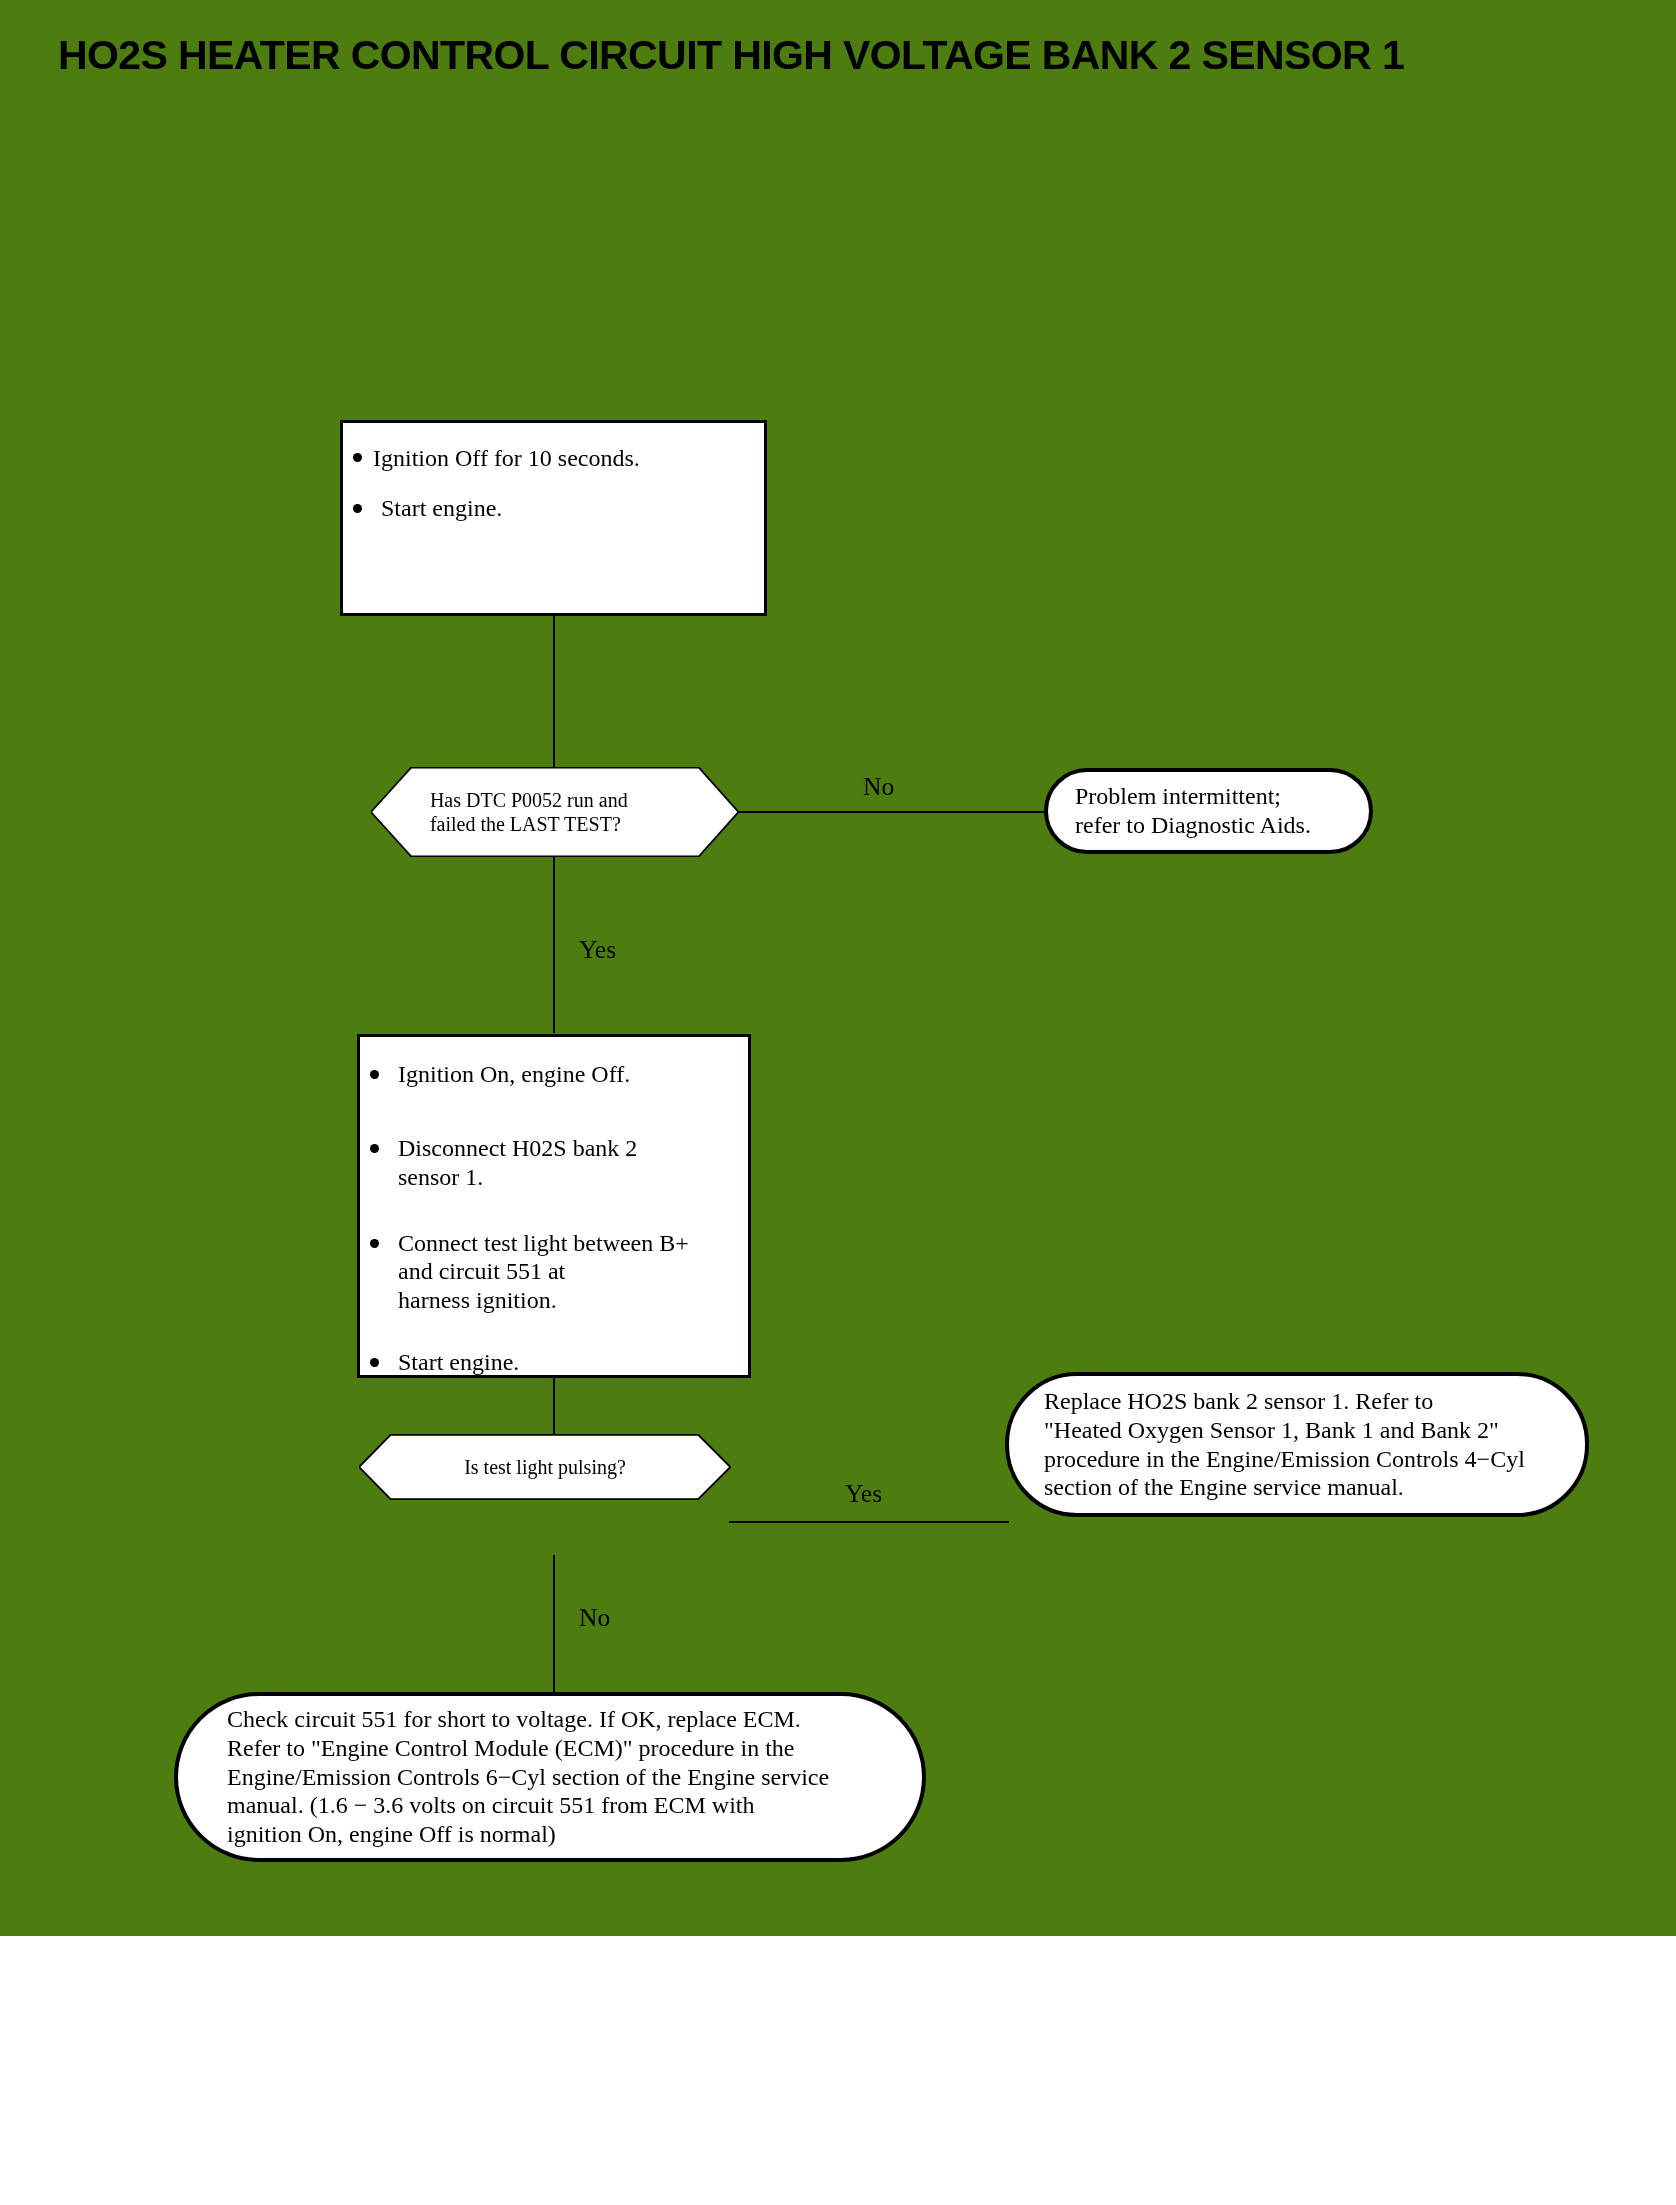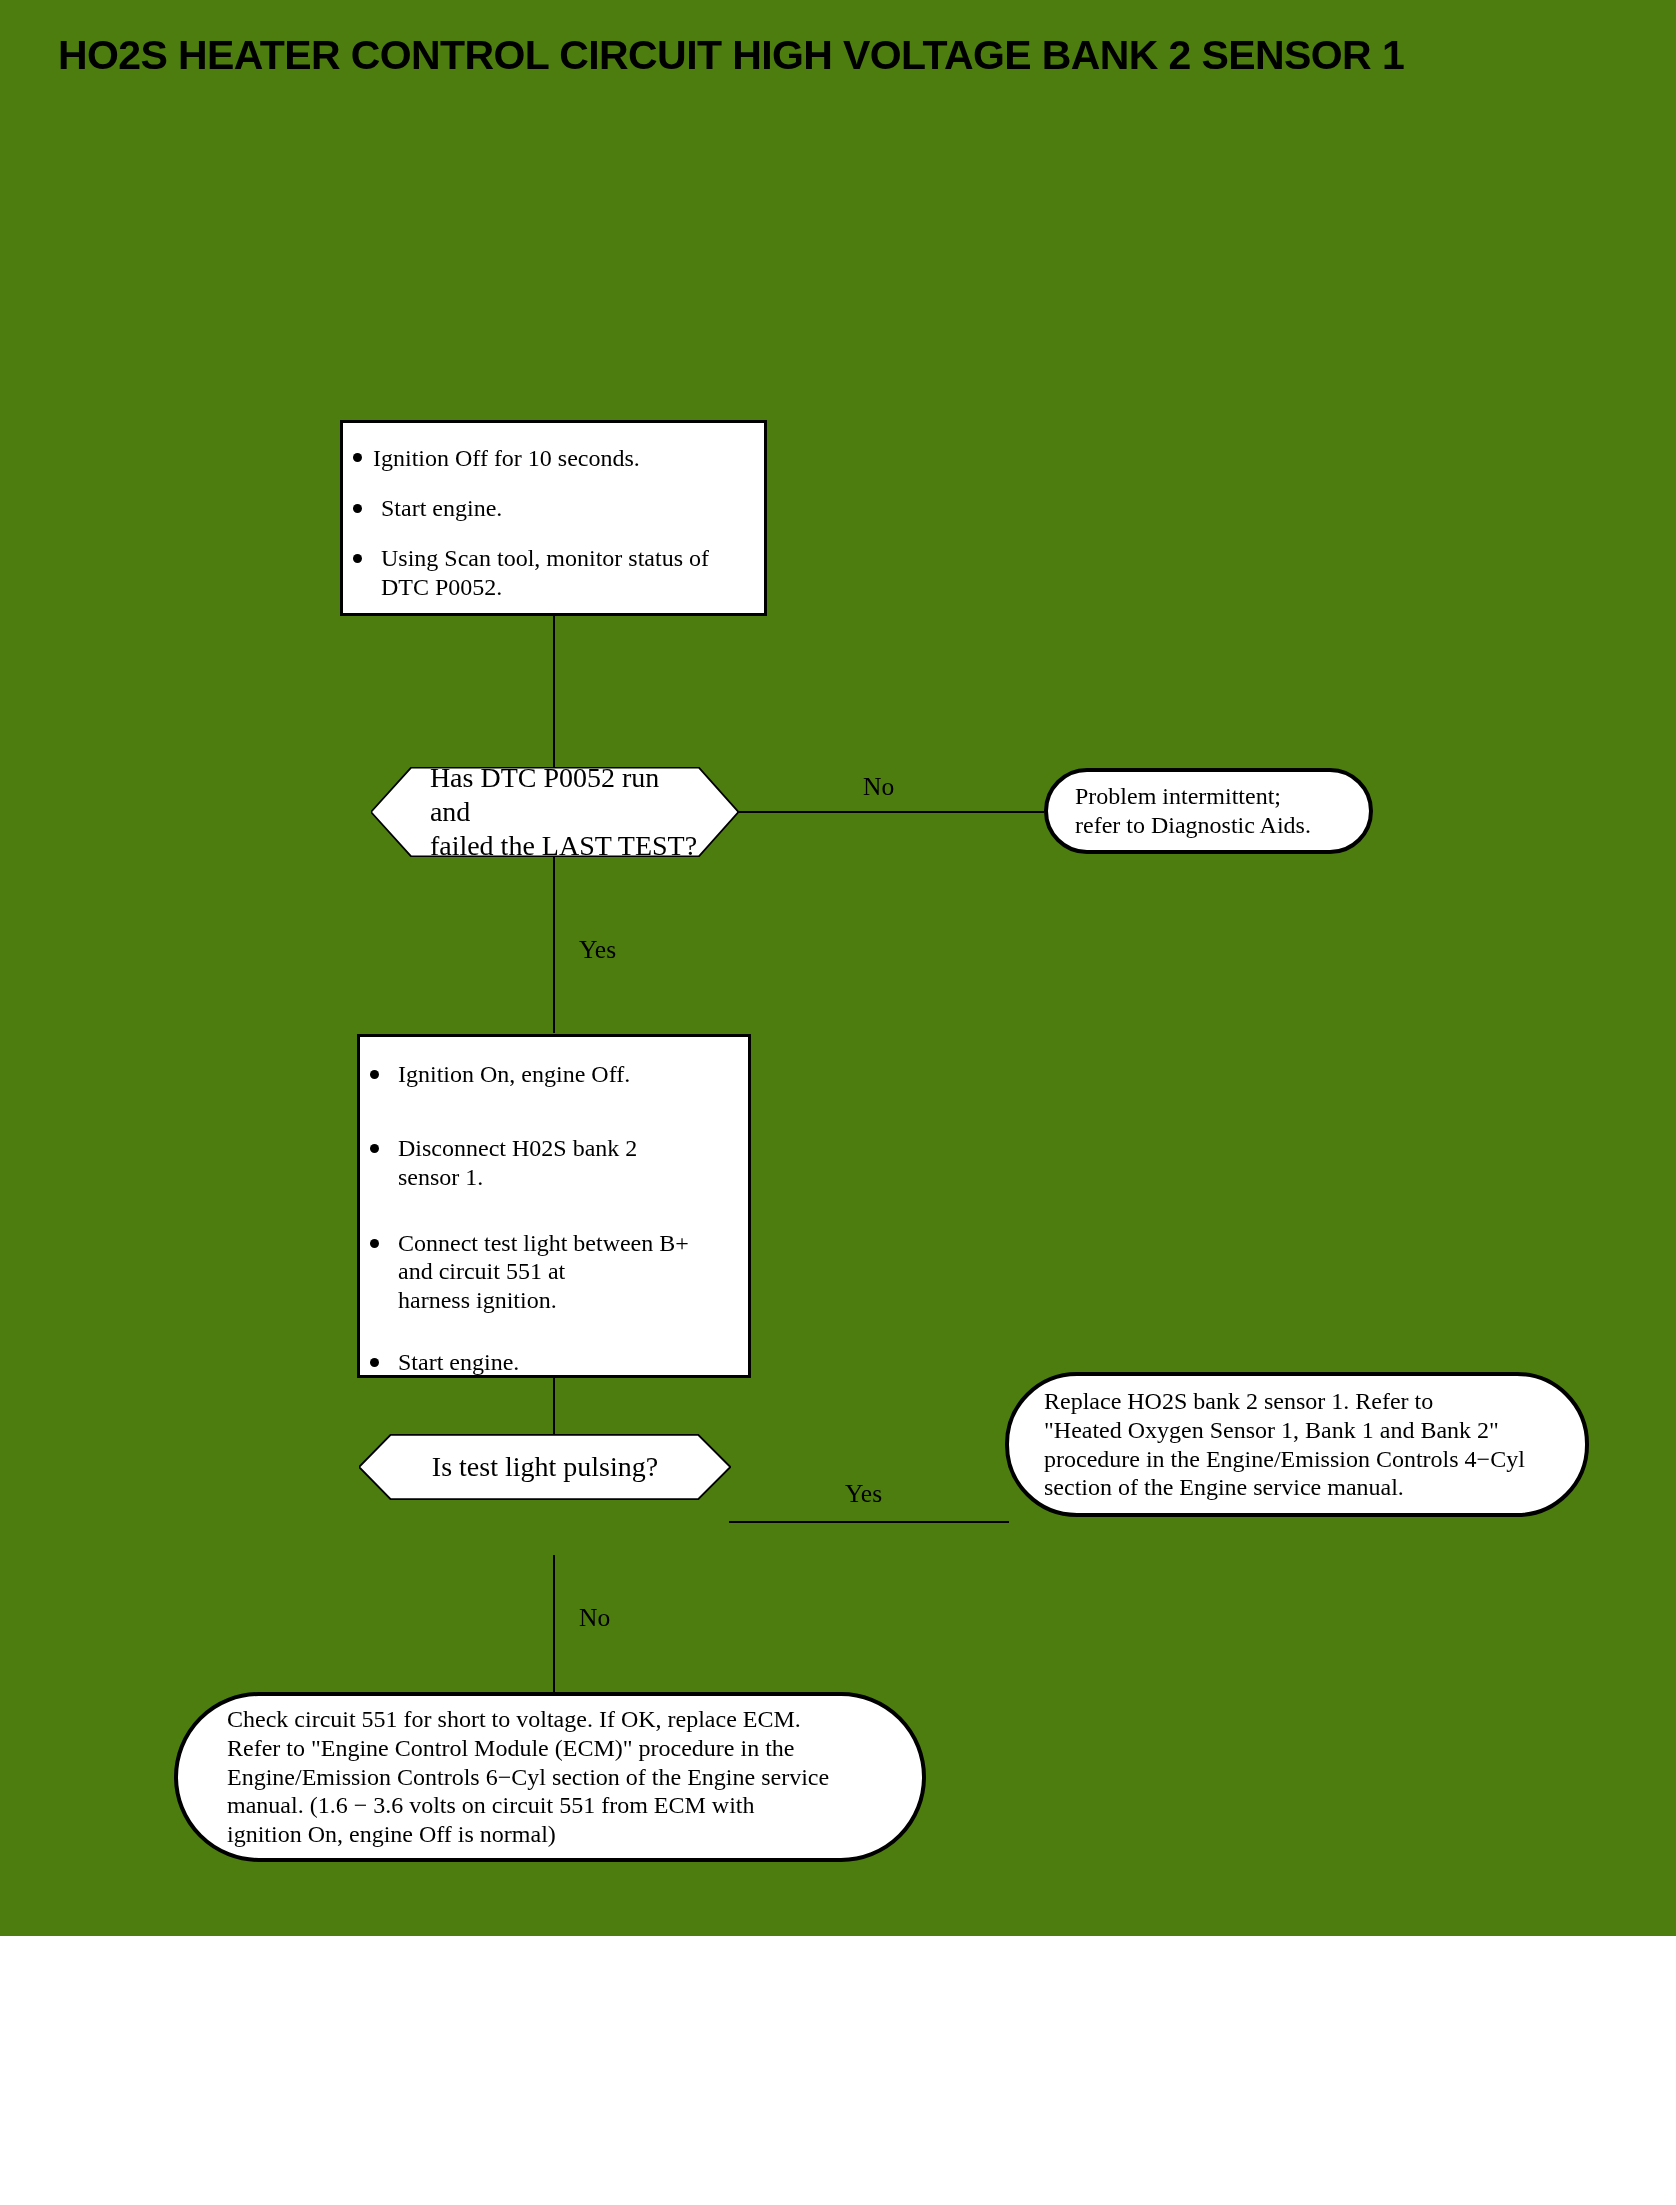--- a/index.html
+++ b/index.html
@@ -76,21 +76,21 @@
     top: 0;
     display: block;
   }
   .decision .decision-label {
     position: absolute;
     left: 16%;
     right: 10%;
     top: 50%;
     transform: translateY(-50%);
     text-align: left;
-    font-size: 28px;
+    font-size: 20px;
     line-height: 1.22;
     color: #000000;
     font-family: Liberation Serif, serif;
   }
   .decision.centered .decision-label {
     left: 8%;
     right: 8%;
     text-align: center;
   }
 
@@ -139,24 +139,20 @@
 
   <div class="process-box" style="left:340px; top:420px; width:427px; height:196px;">
     <ul class="bullet-list" style="margin-top:20.7px;">
       <li style="margin-bottom:22px;padding-left:30px;">
         <span class="bullet-dot"></span>
         <span>Ignition Off for 10 seconds.</span>
       </li>
       <li style="margin-bottom:22px;">
         <span class="bullet-dot"></span>
         <span>Start engine.</span>
-      </li>
-      <li style="padding-right:12px;">
-        <span class="bullet-dot"></span>
-        <span>Using Scan tool, monitor status of DTC P0052.</span>
       </li>
     </ul>
   </div>
 
   <div class="conn-v" style="left:553px; top:616px; height:152px;"></div>
 
   <div class="decision" style="left:371px; top:767px; width:368px; height:90px;">
     <svg width="368" height="90" viewBox="0 0 606 148">
       <polygon points="0,74 66,1 540,1 605,74 540,147 66,147" fill="#ffffff" stroke="#000000" stroke-width="3"></polygon>
     </svg>

